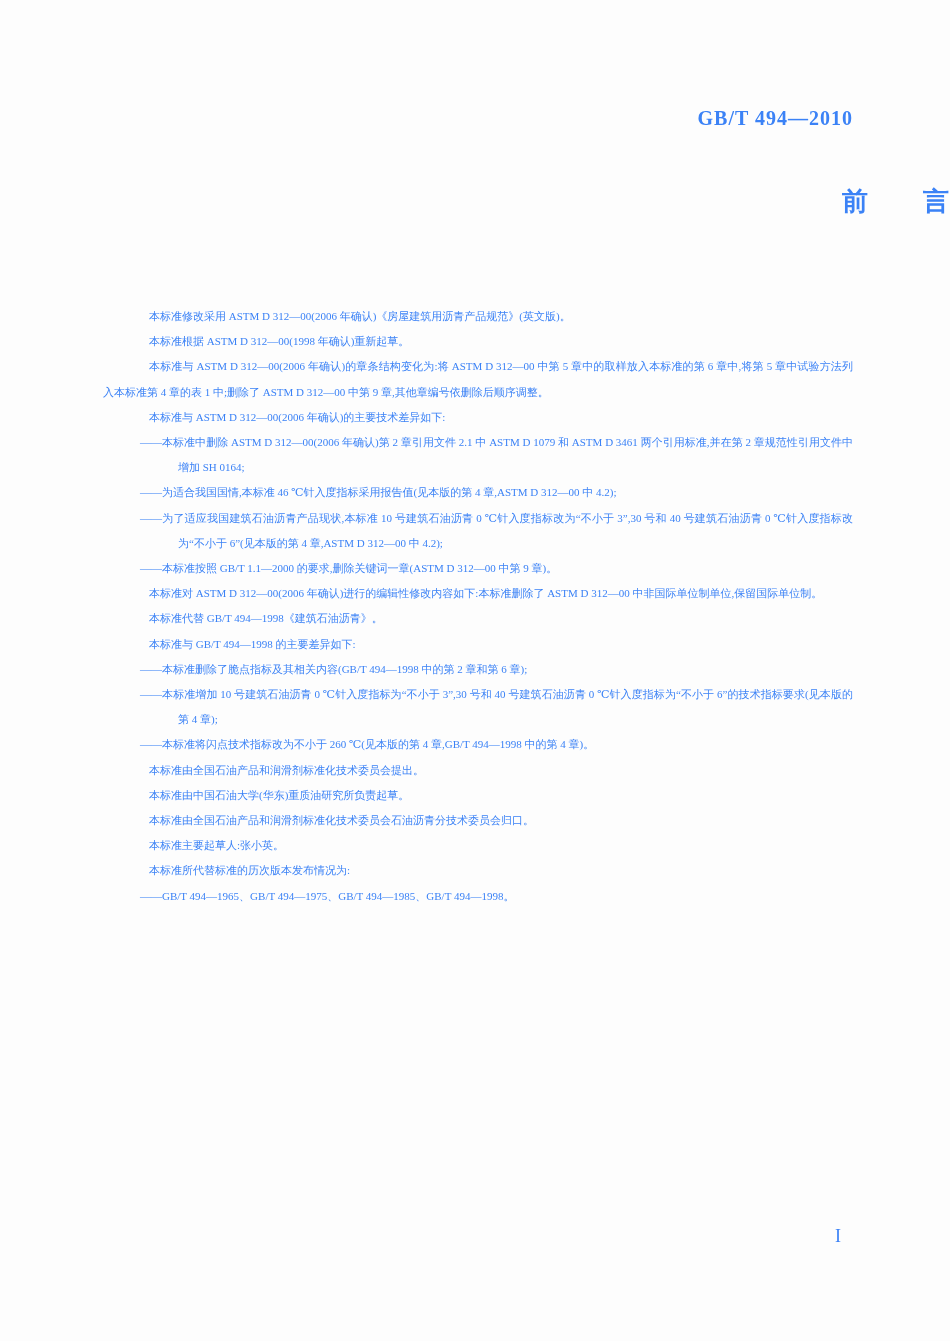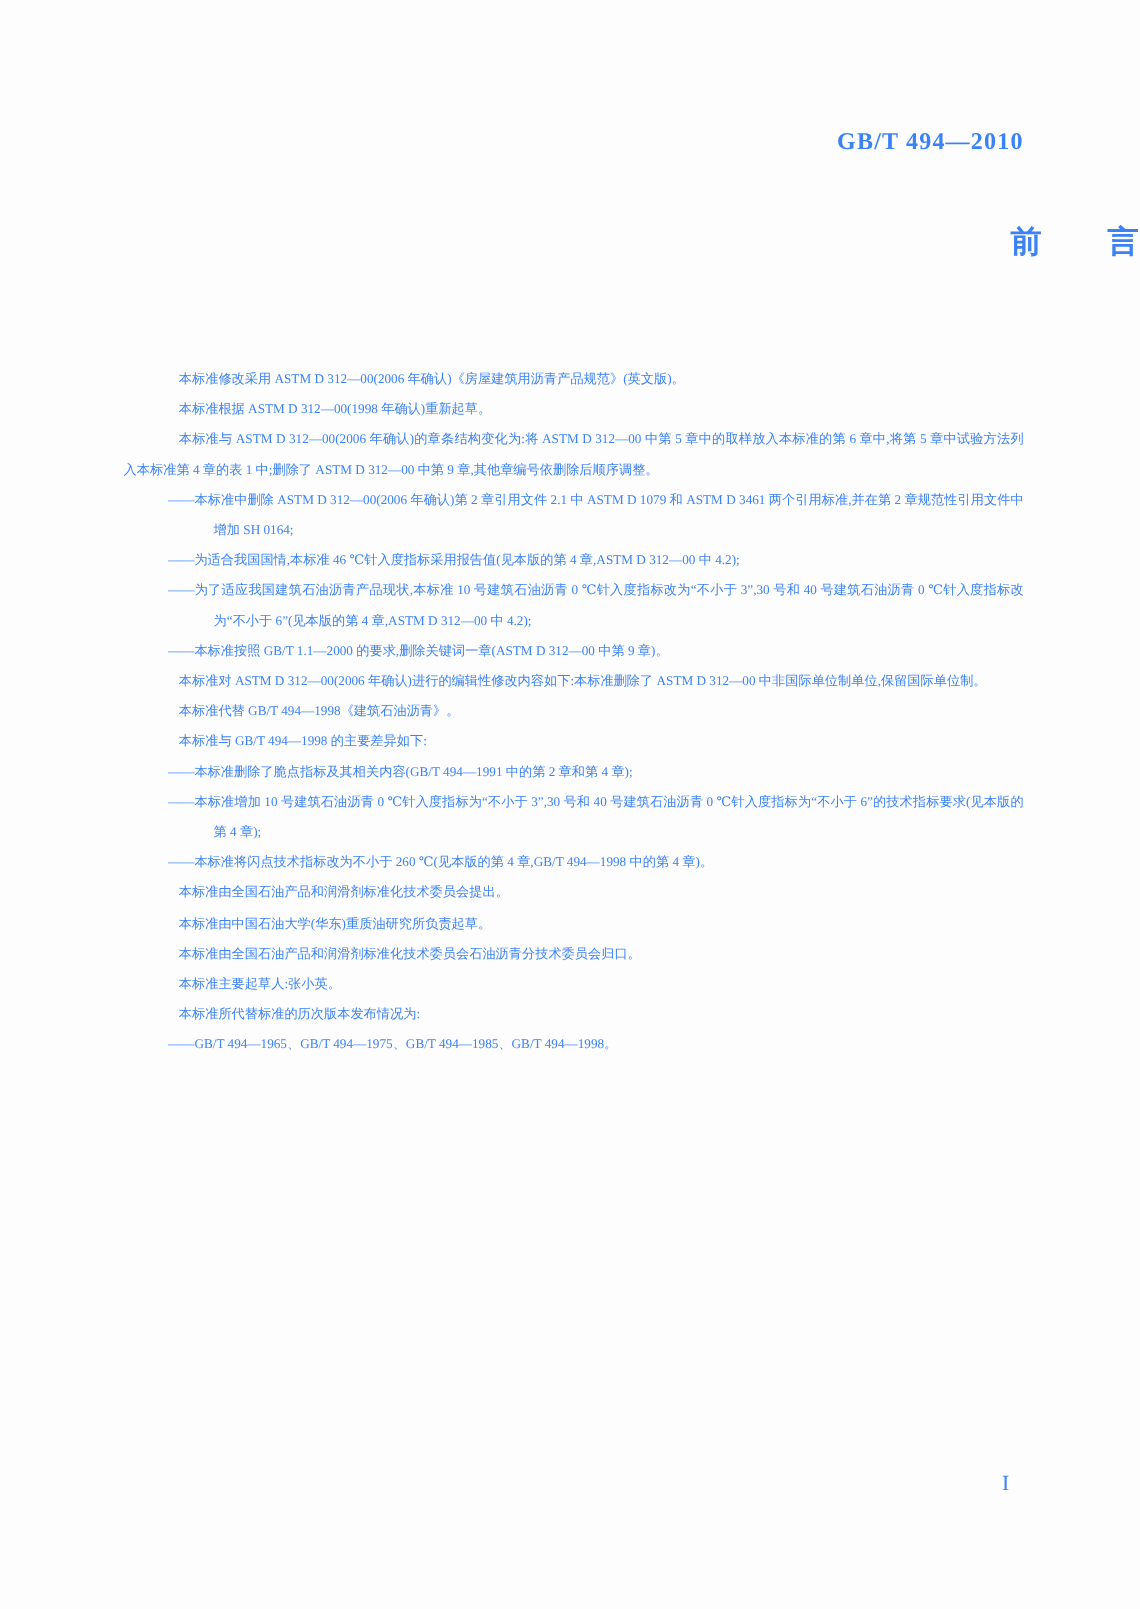--- a/index.html
+++ b/index.html
@@ -74,28 +74,29 @@
 
 <div class="page">
   <div class="header-code">GB/T 494—2010</div>
 
   <h1 class="doc-title">前　　言</h1>
 
   <div class="foreword-body" id="paragraphs">
       <p class="para">本标准修改采用 ASTM D 312—00(2006 年确认)《房屋建筑用沥青产品规范》(英文版)。</p>
       <p class="para">本标准根据 ASTM D 312—00(1998 年确认)重新起草。</p>
       <p class="para">本标准与 ASTM D 312—00(2006 年确认)的章条结构变化为:将 ASTM D 312—00 中第 5 章中的取样放入本标准的第 6 章中,将第 5 章中试验方法列入本标准第 4 章的表 1 中;删除了 ASTM D 312—00 中第 9 章,其他章编号依删除后顺序调整。</p>
+      <p class="para">本标准与 ASTM D 312—00(2006 年确认)的主要技术差异如下:</p>
       <p class="dash">——本标准中删除 ASTM D 312—00(2006 年确认)第 2 章引用文件 2.1 中 ASTM D 1079 和 ASTM D 3461 两个引用标准,并在第 2 章规范性引用文件中增加 SH 0164;</p>
       <p class="dash">——为适合我国国情,本标准 46 ℃针入度指标采用报告值(见本版的第 4 章,ASTM D 312—00 中 4.2);</p>
       <p class="dash">——为了适应我国建筑石油沥青产品现状,本标准 10 号建筑石油沥青 0 ℃针入度指标改为“不小于 3”,30 号和 40 号建筑石油沥青 0 ℃针入度指标改为“不小于 6”(见本版的第 4 章,ASTM D 312—00 中 4.2);</p>
       <p class="dash">——本标准按照 GB/T 1.1—2000 的要求,删除关键词一章(ASTM D 312—00 中第 9 章)。</p>
       <p class="para">本标准对 ASTM D 312—00(2006 年确认)进行的编辑性修改内容如下:本标准删除了 ASTM D 312—00 中非国际单位制单位,保留国际单位制。</p>
       <p class="para">本标准代替 GB/T 494—1998《建筑石油沥青》。</p>
       <p class="para">本标准与 GB/T 494—1998 的主要差异如下:</p>
-      <p class="dash">——本标准删除了脆点指标及其相关内容(GB/T 494—1991 中的第 2 章和第 4 章);</p>
+      <p class="dash">——本标准删除了脆点指标及其相关内容(GB/T 494—1998 中的第 2 章和第 6 章);</p>
       <p class="dash">——本标准增加 10 号建筑石油沥青 0 ℃针入度指标为“不小于 3”,30 号和 40 号建筑石油沥青 0 ℃针入度指标为“不小于 6”的技术指标要求(见本版的第 4 章);</p>
       <p class="dash">——本标准将闪点技术指标改为不小于 260 ℃(见本版的第 4 章,GB/T 494—1998 中的第 4 章)。</p>
       <p class="para">本标准由全国石油产品和润滑剂标准化技术委员会提出。</p>
       <p class="para">本标准由中国石油大学(华东)重质油研究所负责起草。</p>
       <p class="para">本标准由全国石油产品和润滑剂标准化技术委员会石油沥青分技术委员会归口。</p>
       <p class="para">本标准主要起草人:张小英。</p>
       <p class="para">本标准所代替标准的历次版本发布情况为:</p>
       <p class="dash">——GB/T 494—1965、GB/T 494—1975、GB/T 494—1985、GB/T 494—1998。</p>
     </div>
 

